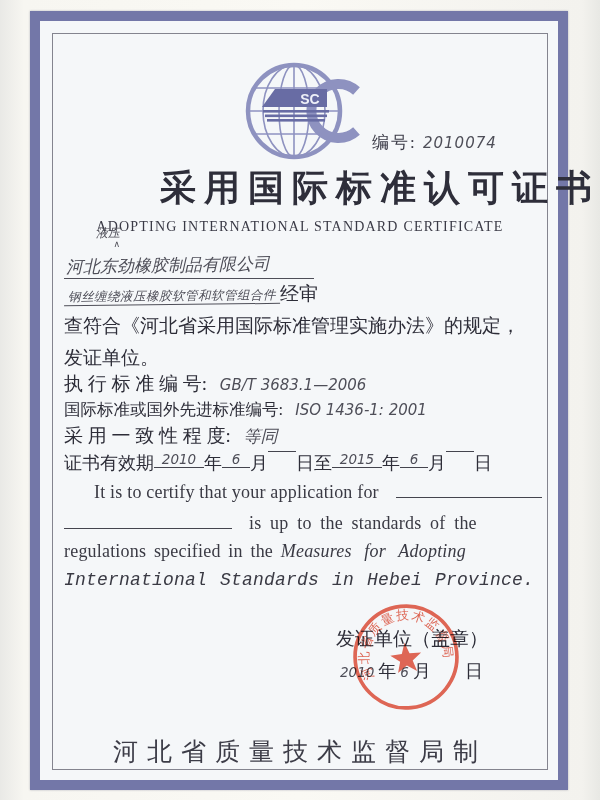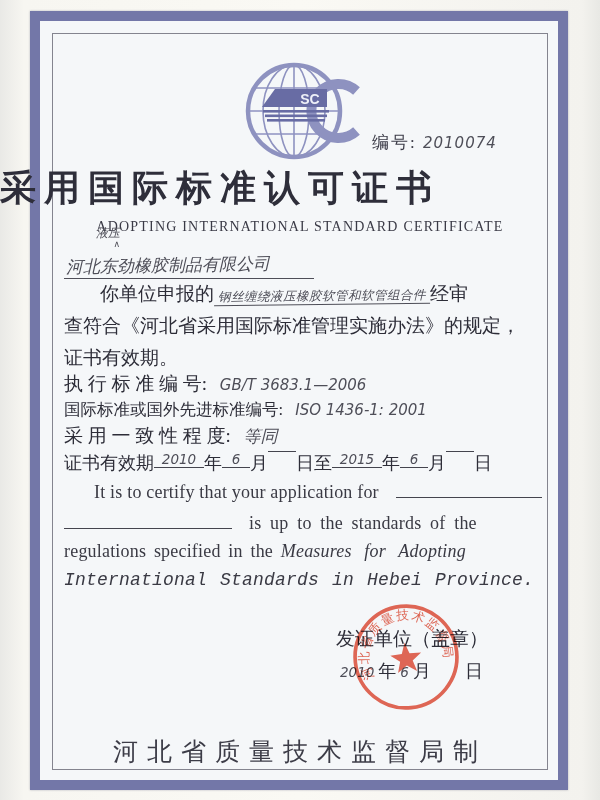--- a/index.html
+++ b/index.html
@@ -18,21 +18,21 @@
   
   .frame{
     left:52px;top:33px;width:494px;height:735px;
     border:1.5px solid #84848f;
   }
   .logo{left:238px;top:55px;width:130px;height:112px;}
   .serial{left:372px;top:131px;font-size:17px;letter-spacing:2px;color:#3a3a46;white-space:nowrap;}
   .hw{font-family:"DejaVu Sans",sans-serif;font-style:italic;color:#4e4e58;}
   .serial .hw{font-size:15px;letter-spacing:1px;}
   .title{
-    left:0;top:164px;width:600px;text-align:left;
+    left:0;top:164px;width:600px;text-align:right;
     font-size:36px;font-weight:bold;letter-spacing:8px;color:#2e2e3a;white-space:nowrap;
   }
   .subtitle{
     left:0;top:219px;width:600px;text-align:center;
     font-size:14px;letter-spacing:1.2px;color:#3a3a46;white-space:nowrap;
   }
   .company{left:64px;top:246px;width:250px;height:32px;border-bottom:1.5px solid #4e4e58;}
   .company .name{position:absolute;left:2px;bottom:1px;font-size:17px;white-space:nowrap;transform:rotate(-1deg);}
   .insert{left:96px;top:228px;font-size:12px;line-height:10px;text-align:right;}
   .insert .caret{display:block;font-size:9px;margin-top:1px;}
@@ -116,26 +116,25 @@
 
 <div class="abs insert hw">
   <span>液压</span>
   <span class="caret">∧</span>
 </div>
 <div class="abs company">
   <span class="name hw">河北东劲橡胶制品有限公司</span>
 </div>
 
 <div class="abs para p1">
-  <span class="prefix">你单位申报的</span>
   <span class="product hw">钢丝缠绕液压橡胶软管和软管组合件</span>
   <span>经审</span>
 </div>
 <div class="abs para p2">查符合《河北省采用国际标准管理实施办法》的规定，</div>
-<div class="abs para p3">证书有效期。</div>
+<div class="abs para p3">发证单位。</div>
 
 <div class="abs fieldline f-exec">
   <span>执 行 标 准 编 号:</span>
   <span class="hw">GB/T 3683.1—2006</span>
 </div>
 <div class="abs fieldline f-intl">
   <span>国际标准或国外先进标准编号:</span>
   <span class="hw">ISO 1436-1: 2001</span>
 </div>
 <div class="abs fieldline f-degree">

